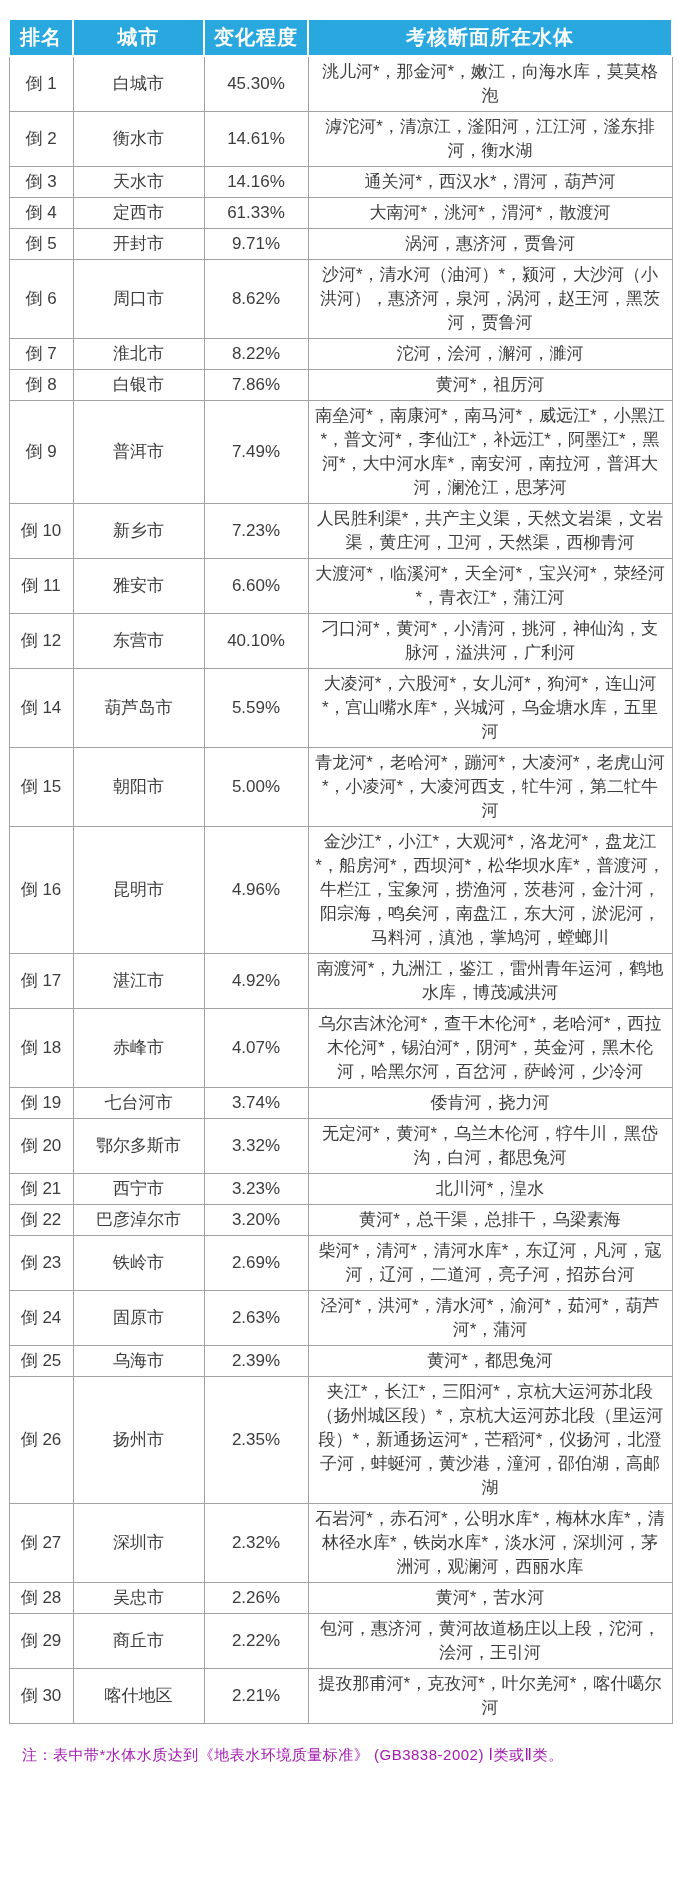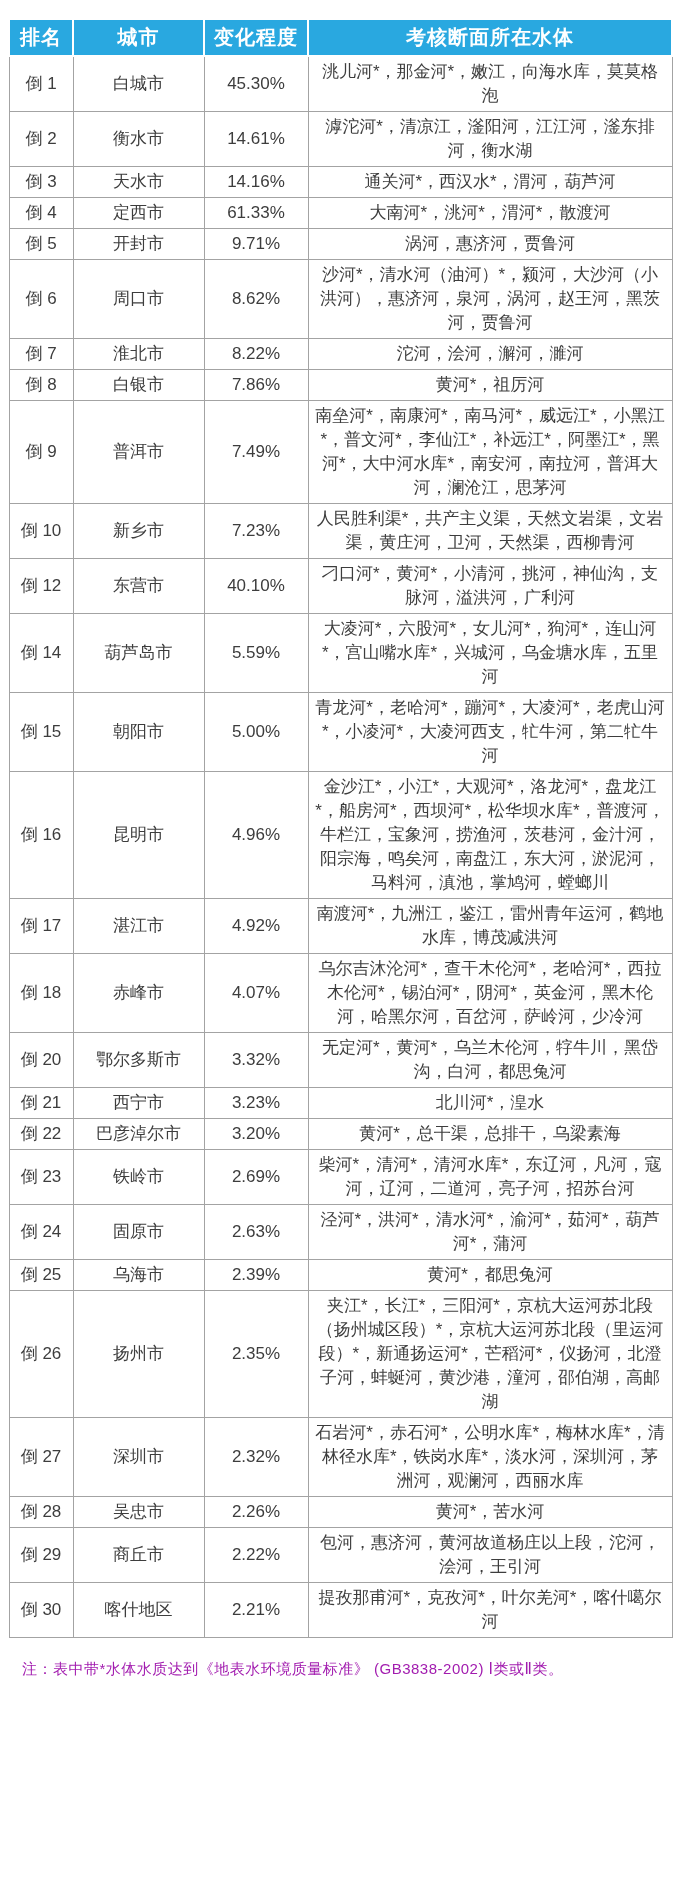--- a/index.html
+++ b/index.html
@@ -138,20 +138,26 @@
       <td class="cell-waters">南垒河*，南康河*，南马河*，威远江*，小黑江*，普文河*，李仙江*，补远江*，阿墨江*，黑河*，大中河水库*，南安河，南拉河，普洱大河，澜沧江，思茅河</td>
     </tr>
 
     <tr>
       <td class="cell-rank">倒 10</td>
       <td class="cell-city">新乡市</td>
       <td class="cell-change">7.23%</td>
       <td class="cell-waters">人民胜利渠*，共产主义渠，天然文岩渠，文岩渠，黄庄河，卫河，天然渠，西柳青河</td>
     </tr>
 
+    <tr>
+      <td class="cell-rank">倒 11</td>
+      <td class="cell-city">雅安市</td>
+      <td class="cell-change">6.60%</td>
+      <td class="cell-waters">大渡河*，临溪河*，天全河*，宝兴河*，荥经河*，青衣江*，蒲江河</td>
+    </tr>
 
     <tr>
       <td class="cell-rank">倒 12</td>
       <td class="cell-city">东营市</td>
       <td class="cell-change">40.10%</td>
       <td class="cell-waters">刁口河*，黄河*，小清河，挑河，神仙沟，支脉河，溢洪河，广利河</td>
     </tr>
 
 
     <tr>
@@ -182,20 +188,26 @@
       <td class="cell-waters">南渡河*，九洲江，鉴江，雷州青年运河，鹤地水库，博茂减洪河</td>
     </tr>
 
     <tr>
       <td class="cell-rank">倒 18</td>
       <td class="cell-city">赤峰市</td>
       <td class="cell-change">4.07%</td>
       <td class="cell-waters">乌尔吉沐沦河*，查干木伦河*，老哈河*，西拉木伦河*，锡泊河*，阴河*，英金河，黑木伦河，哈黑尔河，百岔河，萨岭河，少冷河</td>
     </tr>
 
+    <tr>
+      <td class="cell-rank">倒 19</td>
+      <td class="cell-city">七台河市</td>
+      <td class="cell-change">3.74%</td>
+      <td class="cell-waters">倭肯河，挠力河</td>
+    </tr>
 
     <tr>
       <td class="cell-rank">倒 20</td>
       <td class="cell-city">鄂尔多斯市</td>
       <td class="cell-change">3.32%</td>
       <td class="cell-waters">无定河*，黄河*，乌兰木伦河，牸牛川，黑岱沟，白河，都思兔河</td>
     </tr>
 
     <tr>
       <td class="cell-rank">倒 21</td>

